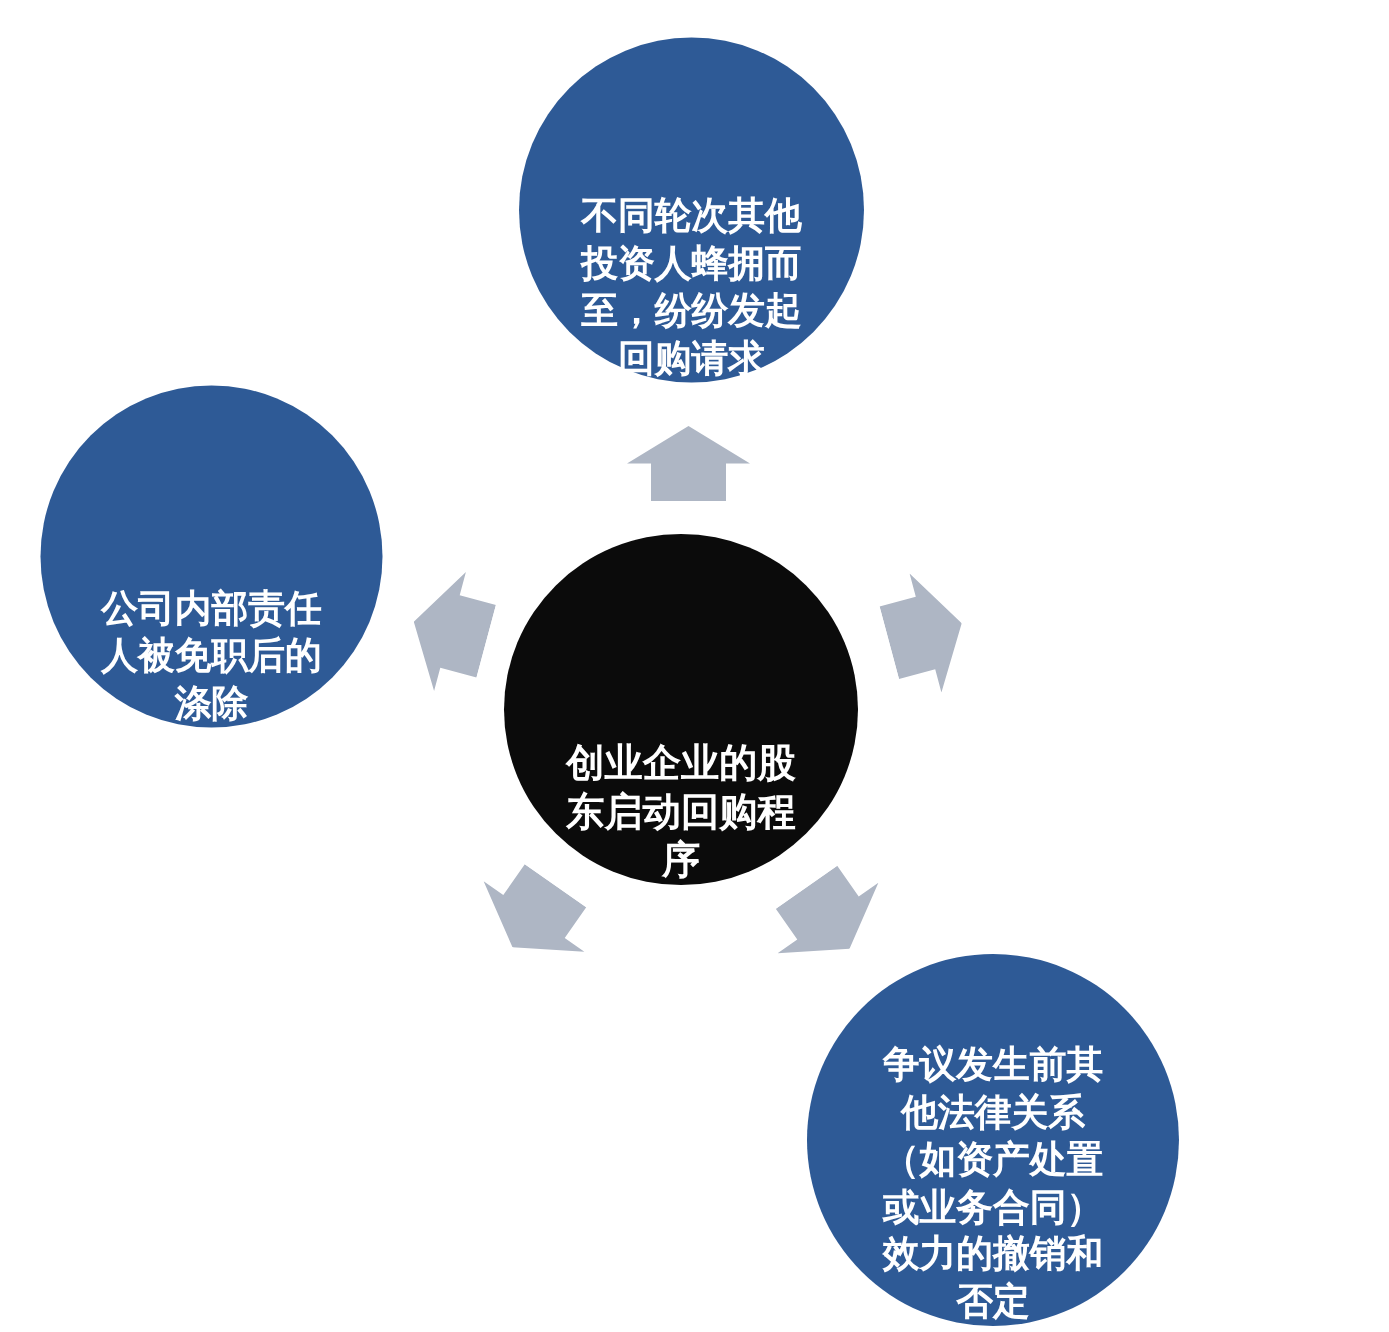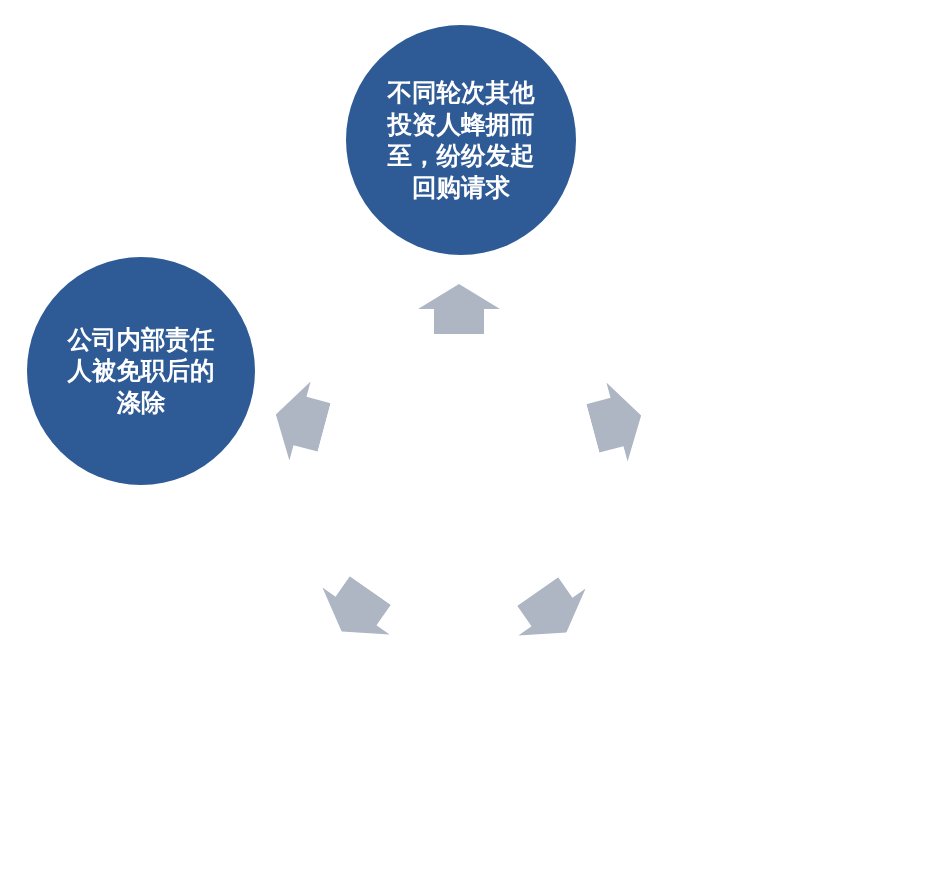--- a/index.html
+++ b/index.html
@@ -19,21 +19,21 @@
     position: relative;
     width: 926px;
     height: 888px;
     background: var(--bg);
     overflow: hidden;
   }
   .circle {
     position: absolute;
     border-radius: 50%;
     display: flex;
-    align-items: center;
+    align-items: flex-end;
     justify-content: center;
     text-align: center;
     box-sizing: border-box;
   }
   .node {
     background: var(--node-fill);
   }
   .center-node {
     background: var(--center-fill);
   }
@@ -102,22 +102,35 @@
   </div>
 
   <div class="circle node node-top">
     <div class="circle-label">不同轮次其他
 投资人蜂拥而
 至，纷纷发起
 回购请求</div>
   </div>
 
 
+  <div class="circle node node-bottom-right">
+    <div class="circle-label">争议发生前其
+他法律关系
+（如资产处置
+或业务合同）
+效力的撤销和
+否定</div>
+  </div>
 
 
   <div class="circle node node-left">
     <div class="circle-label">公司内部责任
 人被免职后的
 涤除</div>
   </div>
 
+  <div class="circle center-node node-center">
+    <div class="circle-label">创业企业的股
+东启动回购程
+序</div>
+  </div>
 
 </div>
 
 </body></html>

